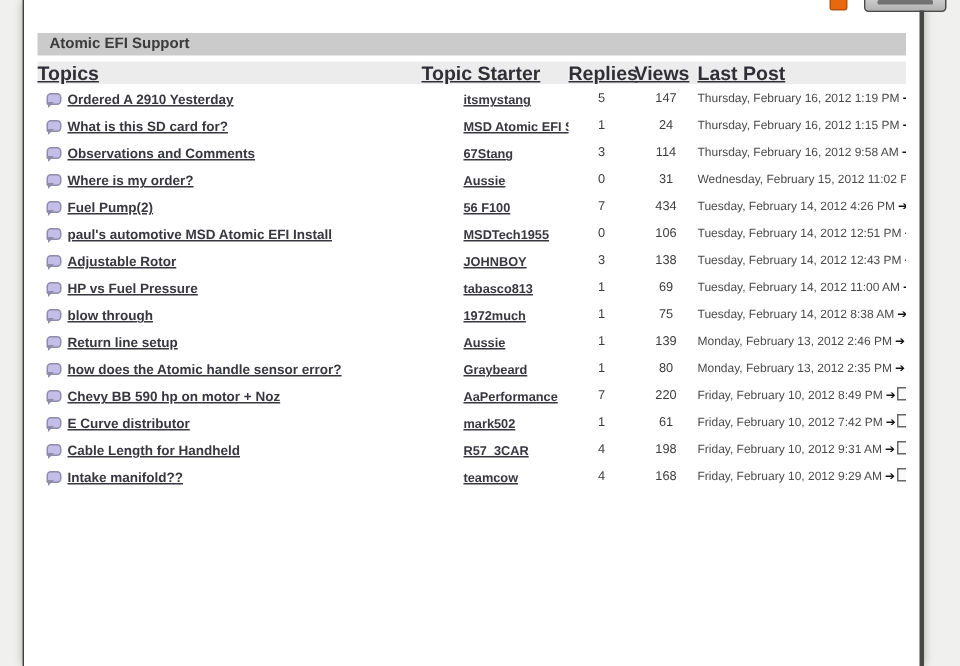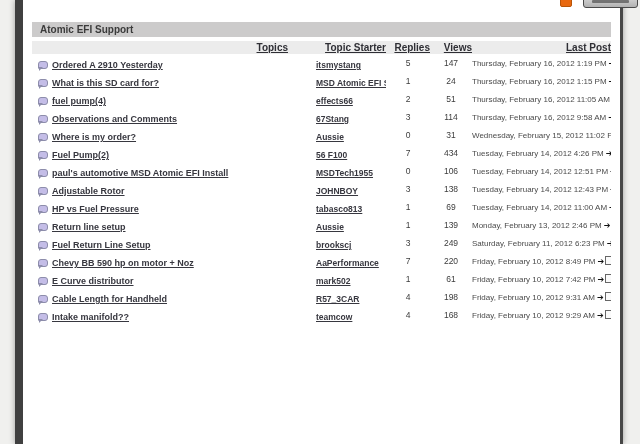--- a/index.html
+++ b/index.html
@@ -7,21 +7,21 @@
     width:640px; height:444px;
     background:#f0f0ee;
     font-family:"Liberation Sans", sans-serif;
     position:relative;
     overflow:hidden;
   }
   .page {
     position:absolute; left:15px; top:0;
     width:597px; height:444px;
     background:#ffffff;
-    border-left:8px solid #404040;
+    border-left:1px solid #404040;
     border-right:3px solid #474747;
     box-shadow:0 0 6px rgba(0,0,0,0.35);
   }
   
   .rss-icon {
     position:absolute; left:537px; top:-5px;
     width:10px; height:10px;
     background:#e8680f;
     border:1px solid #b85408;
     border-radius:2px;
@@ -45,23 +45,23 @@
   }
 
   table.topics-table {
     margin:0 9px;
     width:579px;
     border-collapse:collapse;
     table-layout:fixed;
   }
   thead tr { background:#ececec; height:13px; }
   th {
-    padding:0; font-size:10px; font-weight:bold;
+    padding:0; font-size:13px; font-weight:bold;
     color:#2f2f35; text-decoration:underline;
-    text-align:right; white-space:nowrap; cursor:pointer;
+    text-align:left; white-space:nowrap; cursor:pointer;
   }
   td {
     padding:0; height:10.7px; overflow:hidden;
     white-space:nowrap; vertical-align:middle;
   }
   td.c-topic { padding-left:6px;margin-top:46px; }
   td.c-replies, td.c-views { text-align:center; font-size:8.5px; color:#3c3c3c; }
   td.c-last { text-align:right; font-size:8px; color:#4a4a4a; padding-right:1px; }
 
   a.topic-link, a.starter-link {
@@ -148,33 +148,20 @@
     <td class="c-starter">
       <a class="starter-link">MSD Atomic EFI Support</a>
     </td>
     <td class="c-replies">1</td>
     <td class="c-views">24</td>
     <td class="c-last">
       <span>Thursday, February 16, 2012 1:15 PM</span><span class="goto-icon"><span class="goto-arrow">➔</span></span>
     </td>
   </tr>
 
-  <tr>
-    <td class="c-topic">
-      <span class="balloon"></span><a class="topic-link">fuel pump(4)</a>
-    </td>
-    <td class="c-starter">
-      <a class="starter-link">effects66</a>
-    </td>
-    <td class="c-replies">2</td>
-    <td class="c-views">51</td>
-    <td class="c-last">
-      <span>Thursday, February 16, 2012 11:05 AM</span>
-    </td>
-  </tr>
 
 
   <tr>
     <td class="c-topic">
       <span class="balloon"></span><a class="topic-link">Observations and Comments</a>
     </td>
     <td class="c-starter">
       <a class="starter-link">67Stang</a>
     </td>
     <td class="c-replies">3</td>
@@ -249,51 +236,64 @@
     <td class="c-starter">
       <a class="starter-link">tabasco813</a>
     </td>
     <td class="c-replies">1</td>
     <td class="c-views">69</td>
     <td class="c-last">
       <span>Tuesday, February 14, 2012 11:00 AM</span><span class="goto-icon"><span class="goto-arrow">➔</span></span>
     </td>
   </tr>
 
+  <tr>
+    <td class="c-topic">
+      <span class="balloon"></span><a class="topic-link">blow through</a>
+    </td>
+    <td class="c-starter">
+      <a class="starter-link">1972much</a>
+    </td>
+    <td class="c-replies">1</td>
+    <td class="c-views">75</td>
+    <td class="c-last">
+      <span>Tuesday, February 14, 2012 8:38 AM</span><span class="goto-icon"><span class="goto-arrow">➔</span></span>
+    </td>
+  </tr>
 
   <tr>
     <td class="c-topic">
       <span class="balloon"></span><a class="topic-link">Return line setup</a>
     </td>
     <td class="c-starter">
       <a class="starter-link">Aussie</a>
     </td>
     <td class="c-replies">1</td>
     <td class="c-views">139</td>
     <td class="c-last">
       <span>Monday, February 13, 2012 2:46 PM</span><span class="goto-icon"><span class="goto-arrow">➔</span></span>
     </td>
   </tr>
 
-
-
-
-  <tr>
-    <td class="c-topic">
-      <span class="balloon"></span><a class="topic-link">Fuel Return Line Setup</a>
-    </td>
-    <td class="c-starter">
-      <a class="starter-link">brookscj</a>
-    </td>
-    <td class="c-replies">3</td>
-    <td class="c-views">249</td>
-    <td class="c-last">
-      <span>Saturday, February 11, 2012 6:23 PM</span><span class="goto-icon"><span class="goto-arrow">➔</span></span>
-    </td>
-  </tr>
+  <tr>
+    <td class="c-topic">
+      <span class="balloon"></span><a class="topic-link">how does the Atomic handle sensor error?</a>
+    </td>
+    <td class="c-starter">
+      <a class="starter-link">Graybeard</a>
+    </td>
+    <td class="c-replies">1</td>
+    <td class="c-views">80</td>
+    <td class="c-last">
+      <span>Monday, February 13, 2012 2:35 PM</span><span class="goto-icon"><span class="goto-arrow">➔</span></span>
+    </td>
+  </tr>
+
+
+
 
   <tr>
     <td class="c-topic">
       <span class="balloon"></span><a class="topic-link">Chevy BB 590 hp on motor + Noz</a>
     </td>
     <td class="c-starter">
       <a class="starter-link">AaPerformance</a>
     </td>
     <td class="c-replies">7</td>
     <td class="c-views">220</td>

